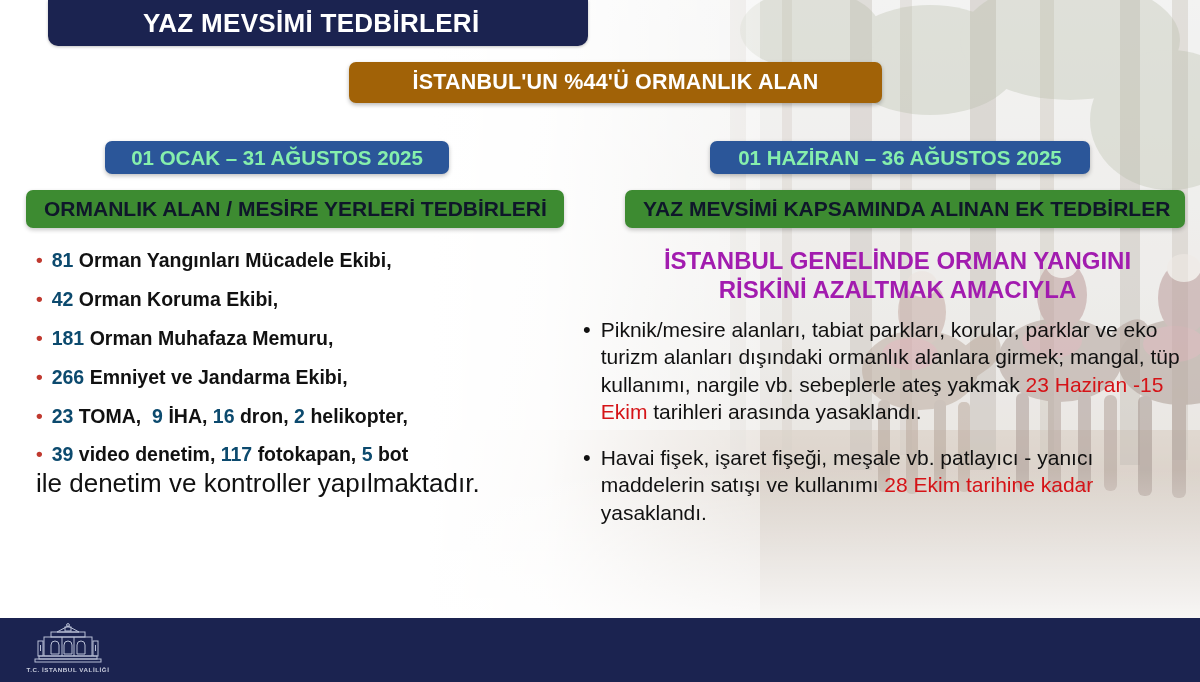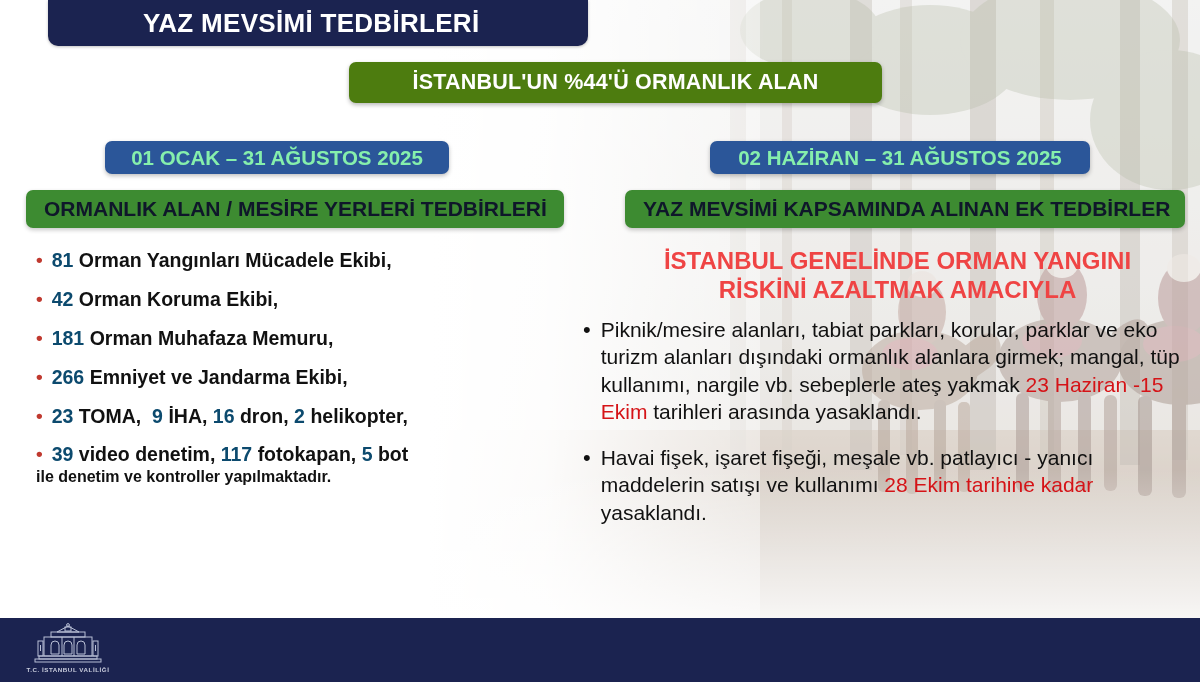--- a/index.html
+++ b/index.html
@@ -74,21 +74,21 @@
     white-space: nowrap;
   }
 
   
   .red-banner {
     position: absolute;
     left: 349px;
     top: 62px;
     width: 533px;
     height: 41px;
-    background: #4d7c0f;
+    background: #a16207;
     border-radius: 7px;
     display: flex;
     align-items: center;
     justify-content: center;
     box-shadow: 0 2px 4px rgba(0,0,0,0.28);
   }
   .red-banner-text {
     color: #ffffff;
     font-size: 21.5px;
     font-weight: bold;
@@ -155,38 +155,38 @@
   }
   .lbullet {
     color: #c0392f;
     font-size: 19px;
     line-height: 1.25;
     margin-right: 9px;
     flex: 0 0 auto;
   }
   .num { color: #0c4a6e; }
   .left-tail {
-    font-size: 16px;
-    font-weight: bold;
+    font-size: 26px;
+    font-weight: normal;
     color: #111111;
     line-height: 1.25;
     margin-top: -4px;
     white-space: nowrap;
   }
 
   
   .right-heading {
     position: absolute;
     left: 625px;
     top: 246px;
     width: 545px;
     text-align: center;
     font-size: 24px;
     font-weight: bold;
-    color: #ef4444;
+    color: #a21caf;
     line-height: 1.22;
   }
   .right-list {
     position: absolute;
     left: 583px;
     top: 316px;
     width: 600px;
   }
   .right-item {
     display: flex;
@@ -365,21 +365,21 @@
     <div class="left-list-item" style="margin-bottom:4px;">
       <span class="lbullet">•</span>
       <span>
         <span class="num">39</span>&nbsp;<span>video denetim, </span><span class="num">117</span>&nbsp;<span>fotokapan, </span><span class="num">5</span>&nbsp;<span>bot</span>
       </span>
     </div>
     <div class="left-tail">ile denetim ve kontroller yapılmaktadır.</div>
   </div>
 
   <div class="date-badge" id="date-badge-right">
-    <span>02 HAZİRAN  – 31 AĞUSTOS 2025</span>
+    <span>01 HAZİRAN  – 36 AĞUSTOS 2025</span>
   </div>
 
   <div class="green-banner" id="green-banner-right">
     <span>YAZ MEVSİMİ KAPSAMINDA ALINAN EK TEDBİRLER</span>
   </div>
 
   <div class="right-heading">
     <div>İSTANBUL GENELİNDE ORMAN YANGINI</div>
     <div>RİSKİNİ AZALTMAK AMACIYLA</div>
   </div>

